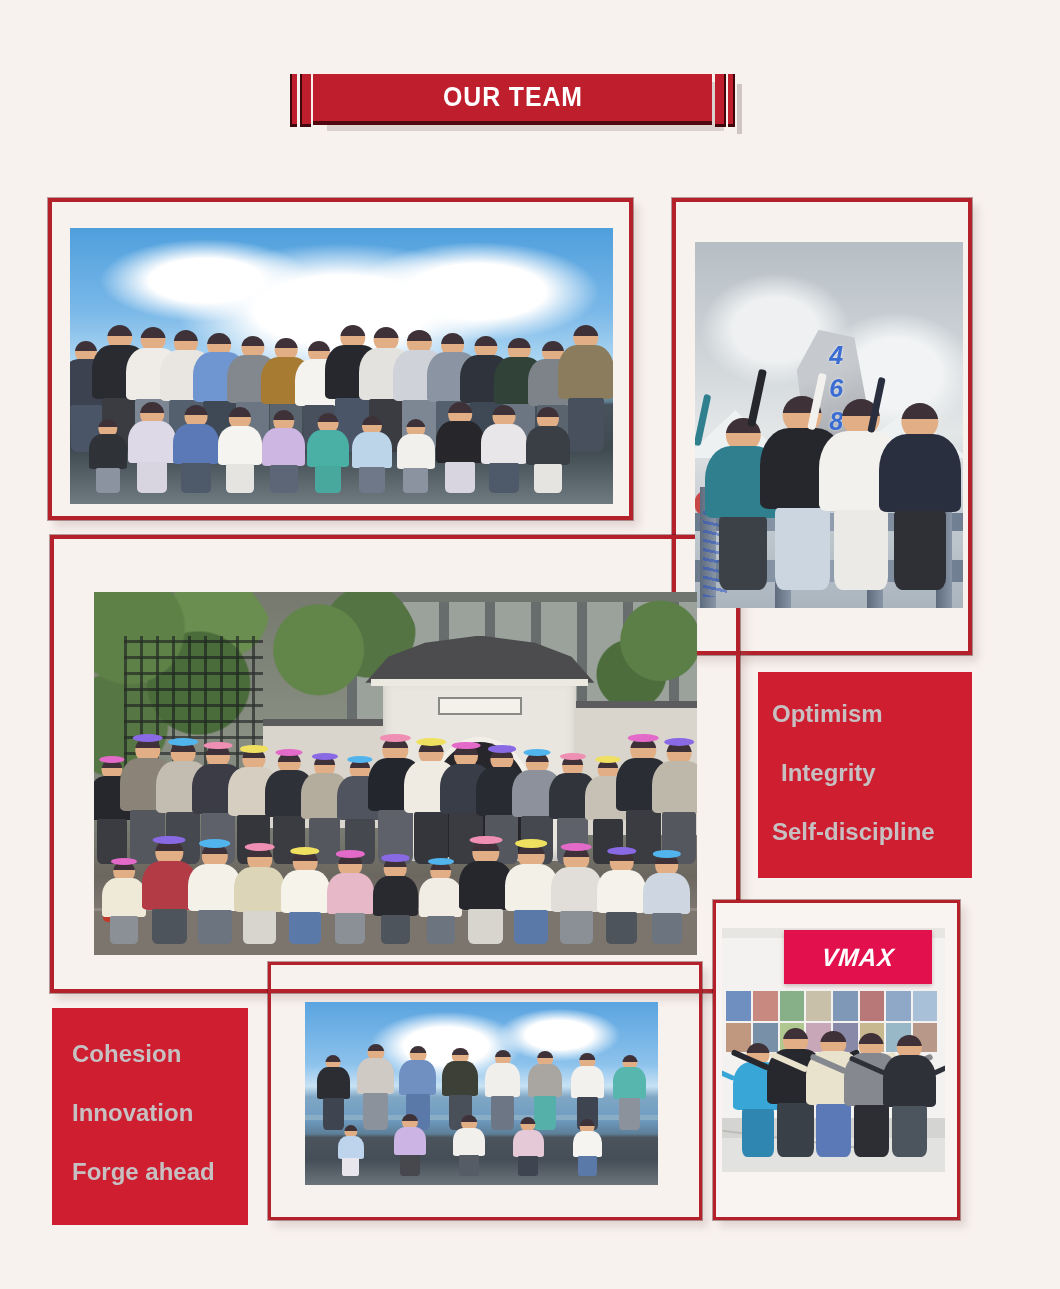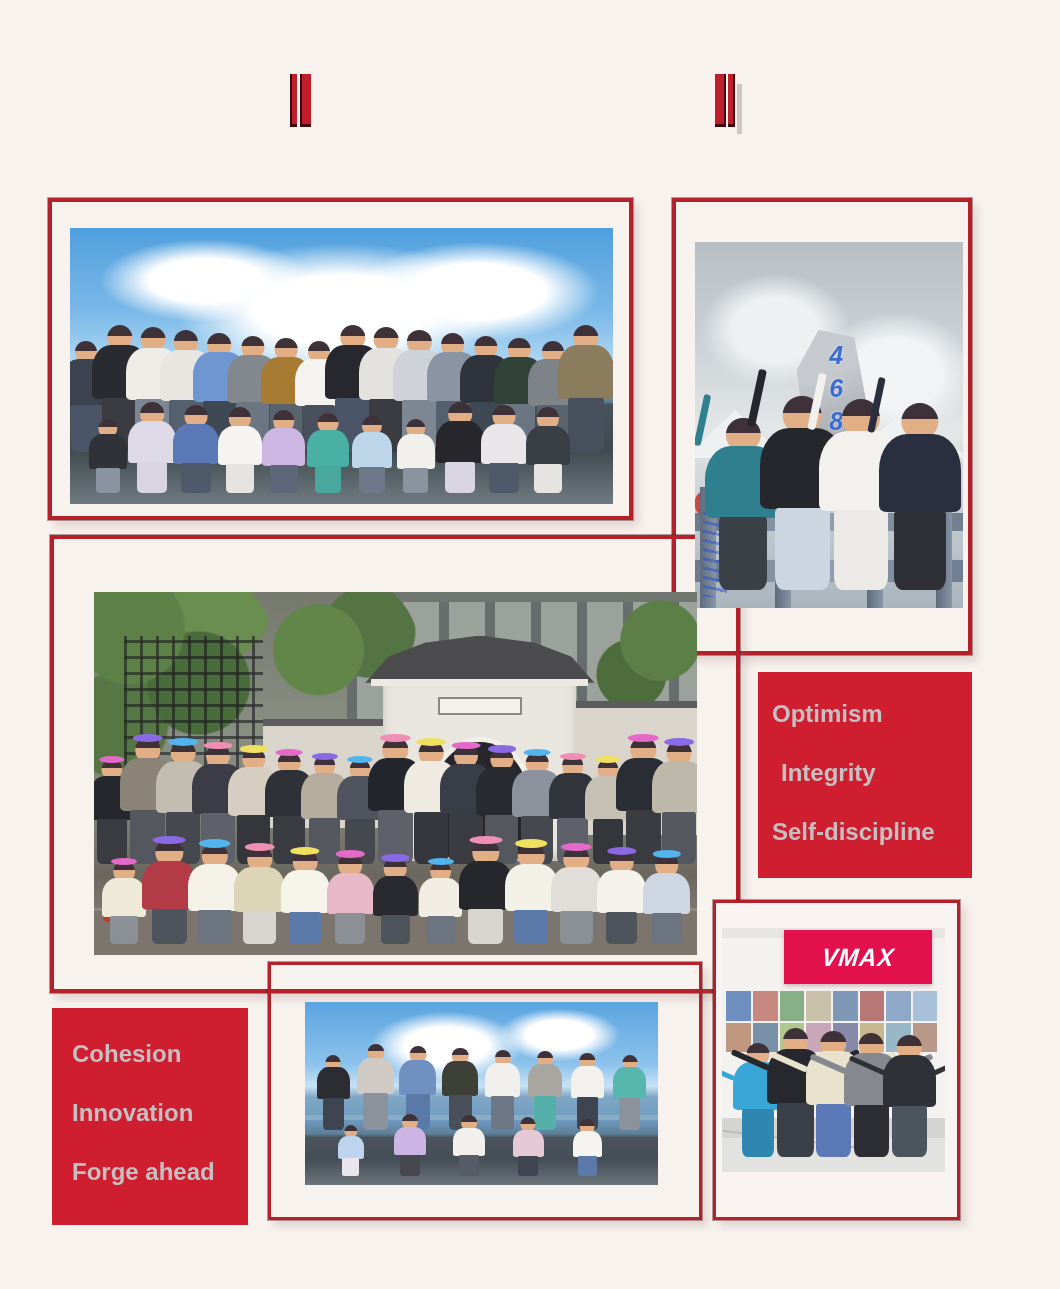--- a/index.html
+++ b/index.html
@@ -135,20 +135,23 @@
   .pb{left:50%;transform:translateX(-50%);border-radius:50%;}
   .pa{border-radius:3px;}
 </style>
 </head>
 <body>
 
 <div class="page">
 
   <div class="bar bar-red bar-l1"></div>
   <div class="bar bar-red bar-l2"></div>
+  <div class="banner">
+    <span class="banner-title">OUR TEAM</span>
+  </div>
   <div class="bar bar-red bar-r1"></div>
   <div class="bar bar-red bar-r2"></div>
   <div class="bar bar-gray"></div>
 
   <div class="frame frame-a"></div>
   <div class="frame frame-b"></div>
   <div class="frame frame-c"></div>
   <div class="frame frame-d"></div>
   <div class="frame frame-e"></div>
 

